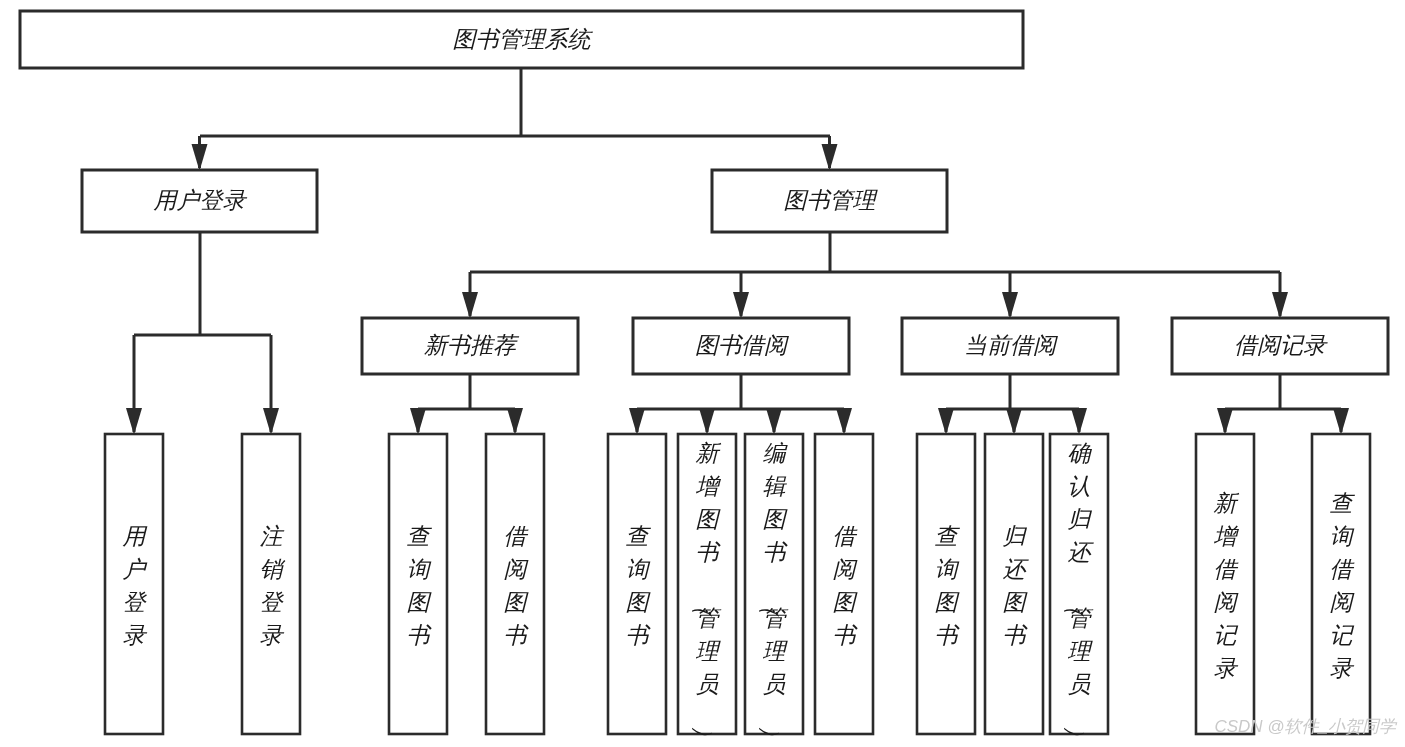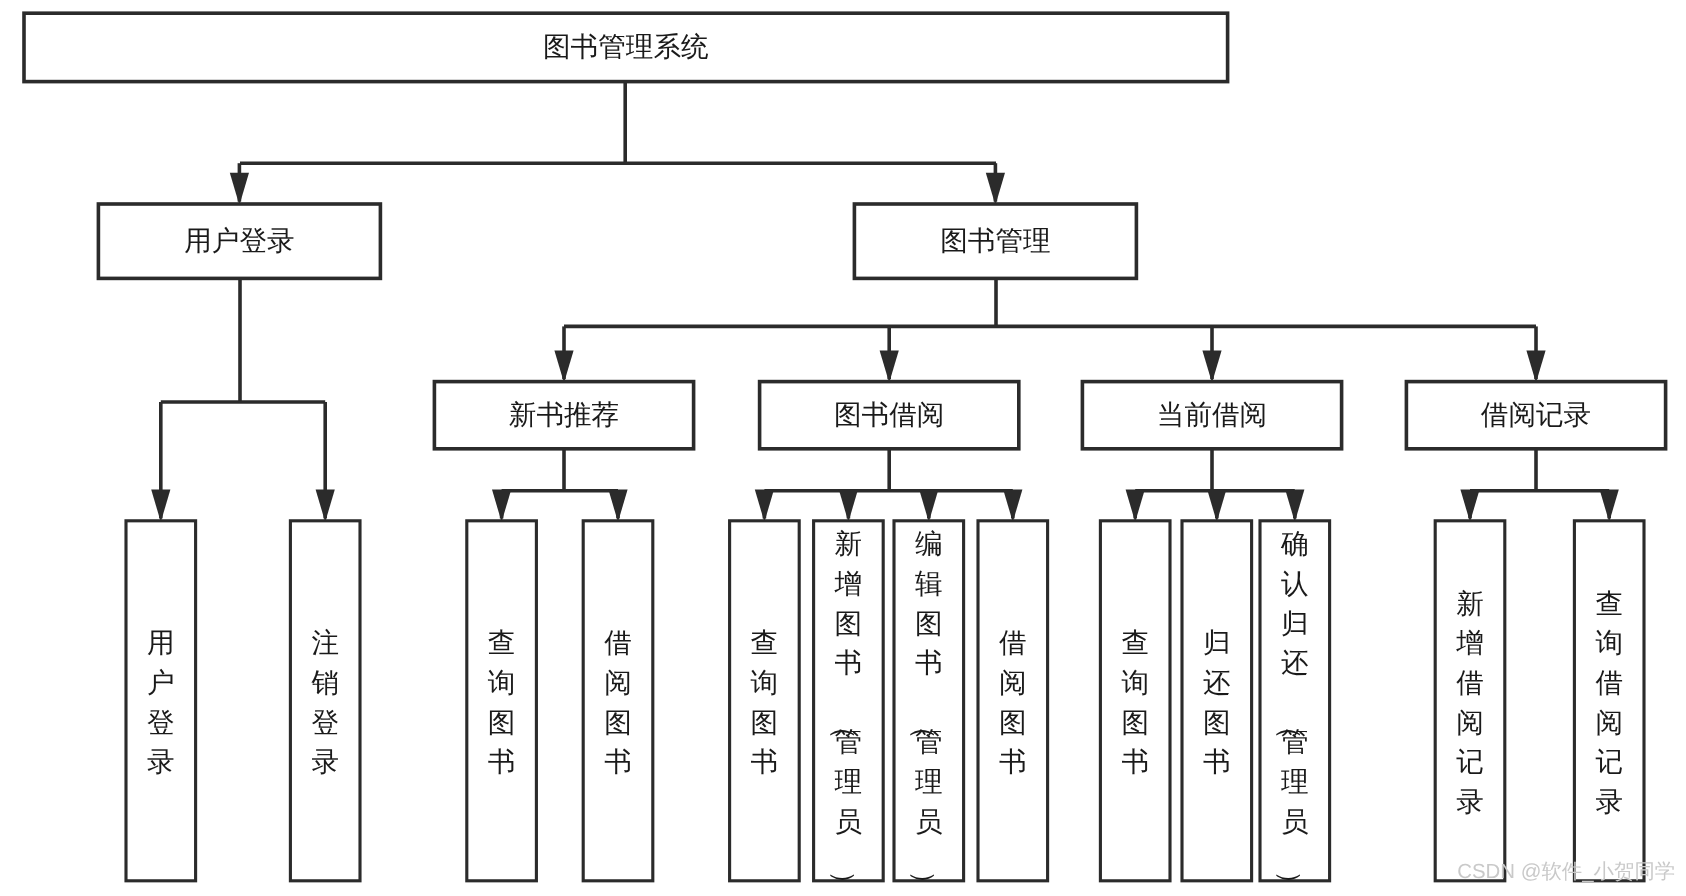--- a/index.html
+++ b/index.html
@@ -11,20 +11,21 @@
   body {
     width: 1405px;
     height: 747px;
     font-family: "Liberation Sans", "DejaVu Sans", sans-serif;
     overflow: hidden;
   }
   #diagram-root {
     position: relative;
     width: 1123px;
     height: 747px;
+    font-style: italic;
   }
   svg.diagram {
     display: block;
     width: 1405px;
     height: 747px;
   }
   .node-rect {
     fill: #ffffff;
     stroke: #2b2b2b;
     stroke-width: 3;

